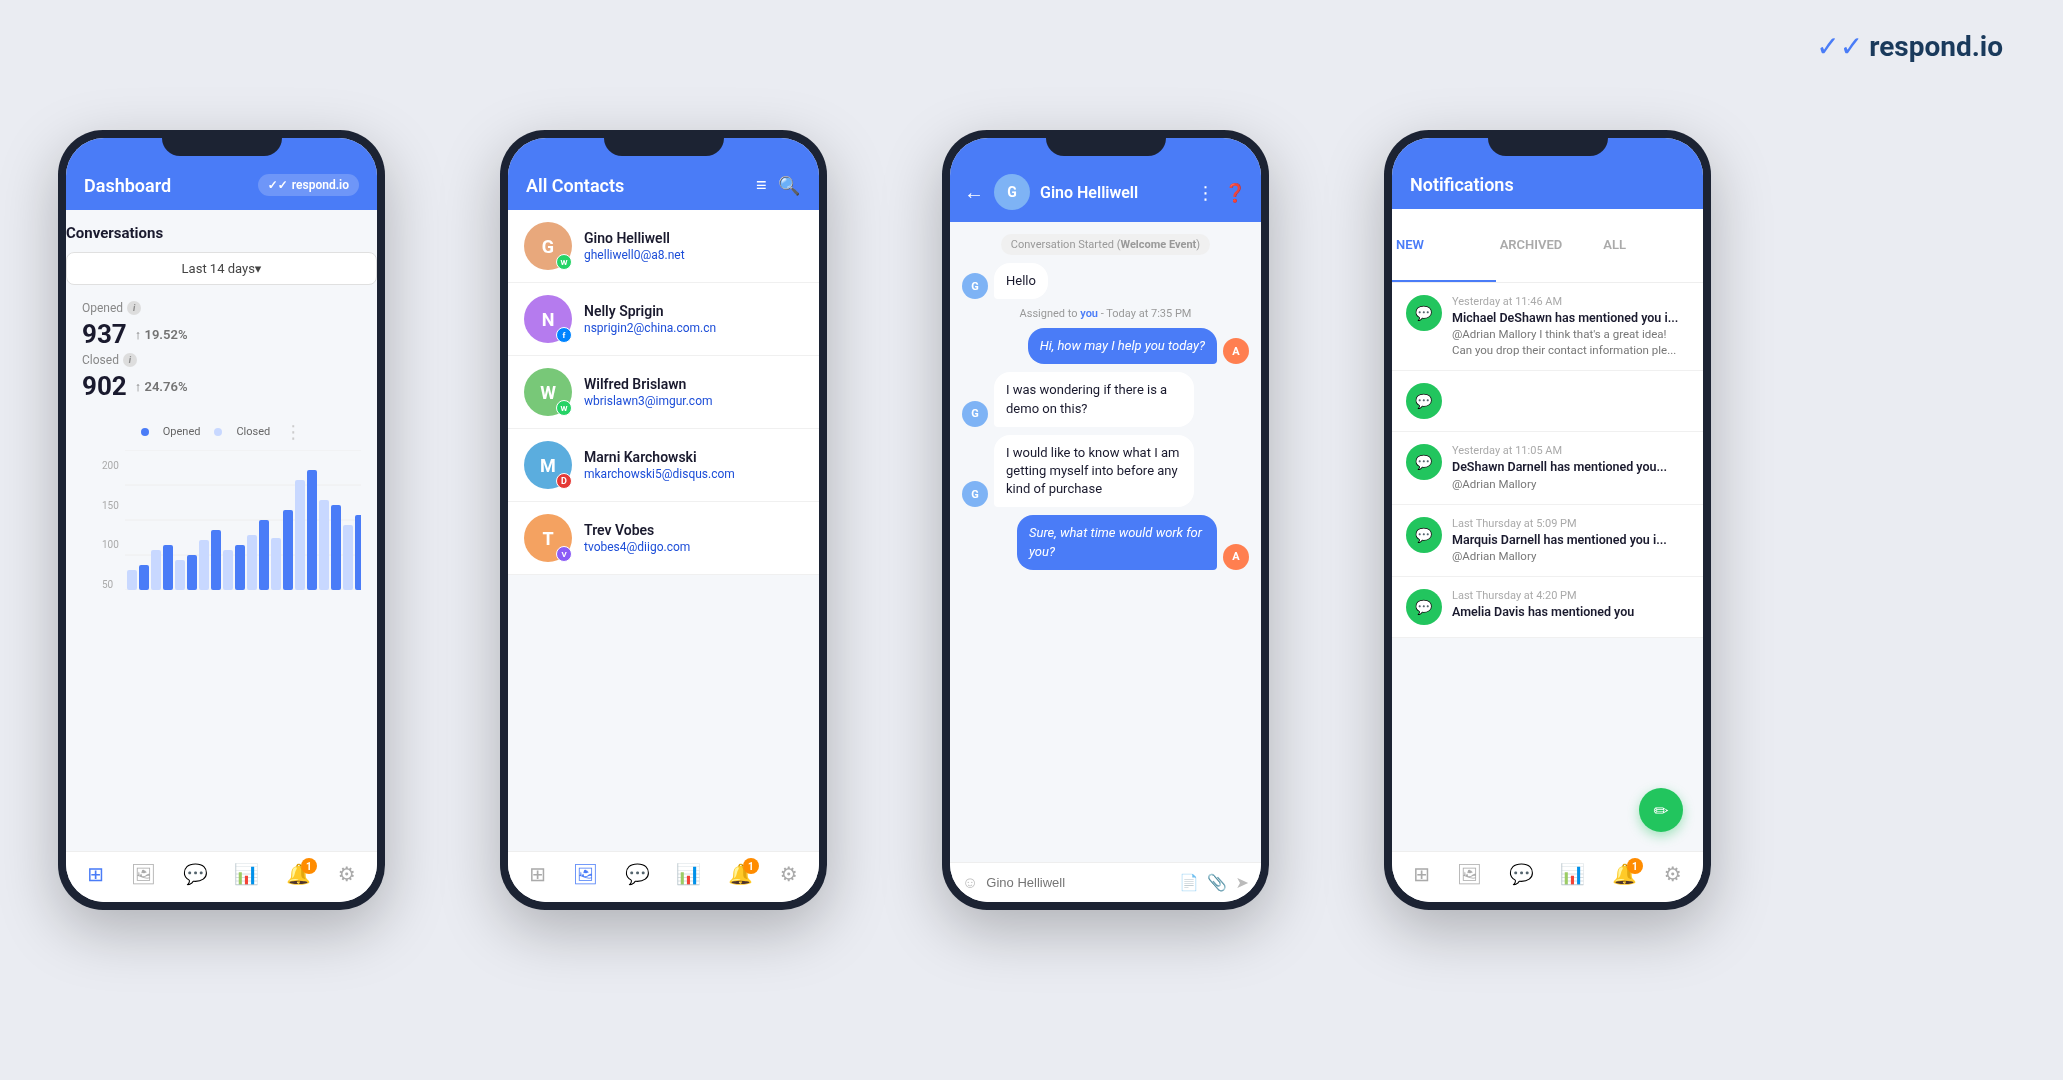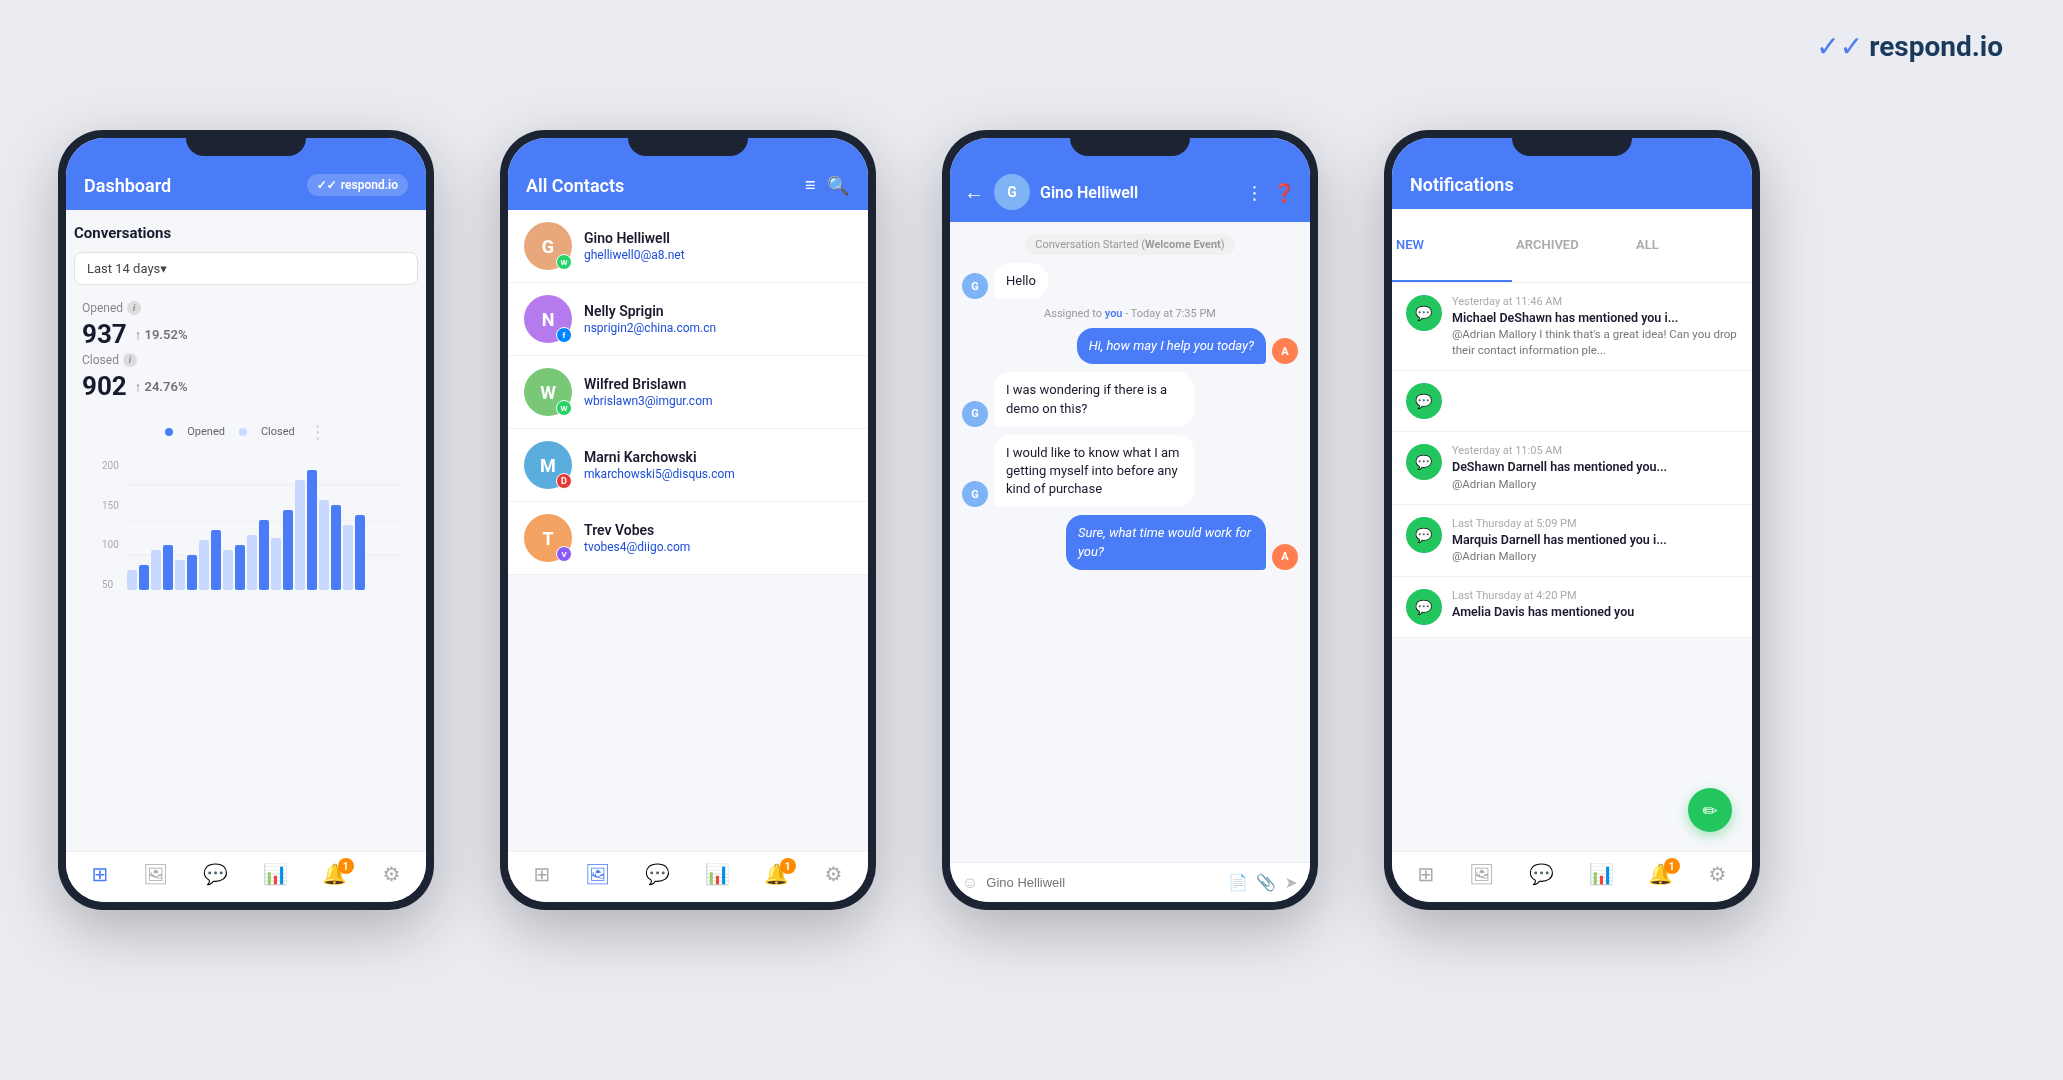--- a/index.html
+++ b/index.html
@@ -37,21 +37,21 @@
       color: #1a3a5c;
     }
     .logo-check {
       color: #4a7cf7;
       font-size: 28px;
     }
 
     
     .phone {
       position: absolute;
-      width: 376px;
+      width: 327px;
       height: 780px;
       background: #1c2333;
       border-radius: 45px;
       top: 130px;
       box-shadow: 0 20px 60px rgba(0,0,0,0.25);
       overflow: hidden;
     }
     .phone-inner {
       position: absolute;
       top: 8px;
@@ -124,35 +124,35 @@
     
     .phone-content {
       flex: 1;
       overflow: hidden;
       display: flex;
       flex-direction: column;
     }
 
     
     .dash-section {
-      padding: 14px 8px 6px;
+      padding: 14px 0 6px;
     }
     .dash-conversations-title {
       font-size: 15px;
       font-weight: 700;
       color: #1a1a2e;
       margin-bottom: 10px;
     }
     .dash-dropdown {
       background: white;
       border: 1px solid #e0e0e0;
       border-radius: 8px;
       padding: 8px 12px;
       display: flex;
-      justify-content: flex-start;
+      justify-content: center;
       align-items: center;
       font-size: 13px;
       color: #444;
       cursor: pointer;
     }
     .dash-stats {
       padding: 10px 16px;
       display: flex;
       flex-direction: column;
       gap: 4px;

